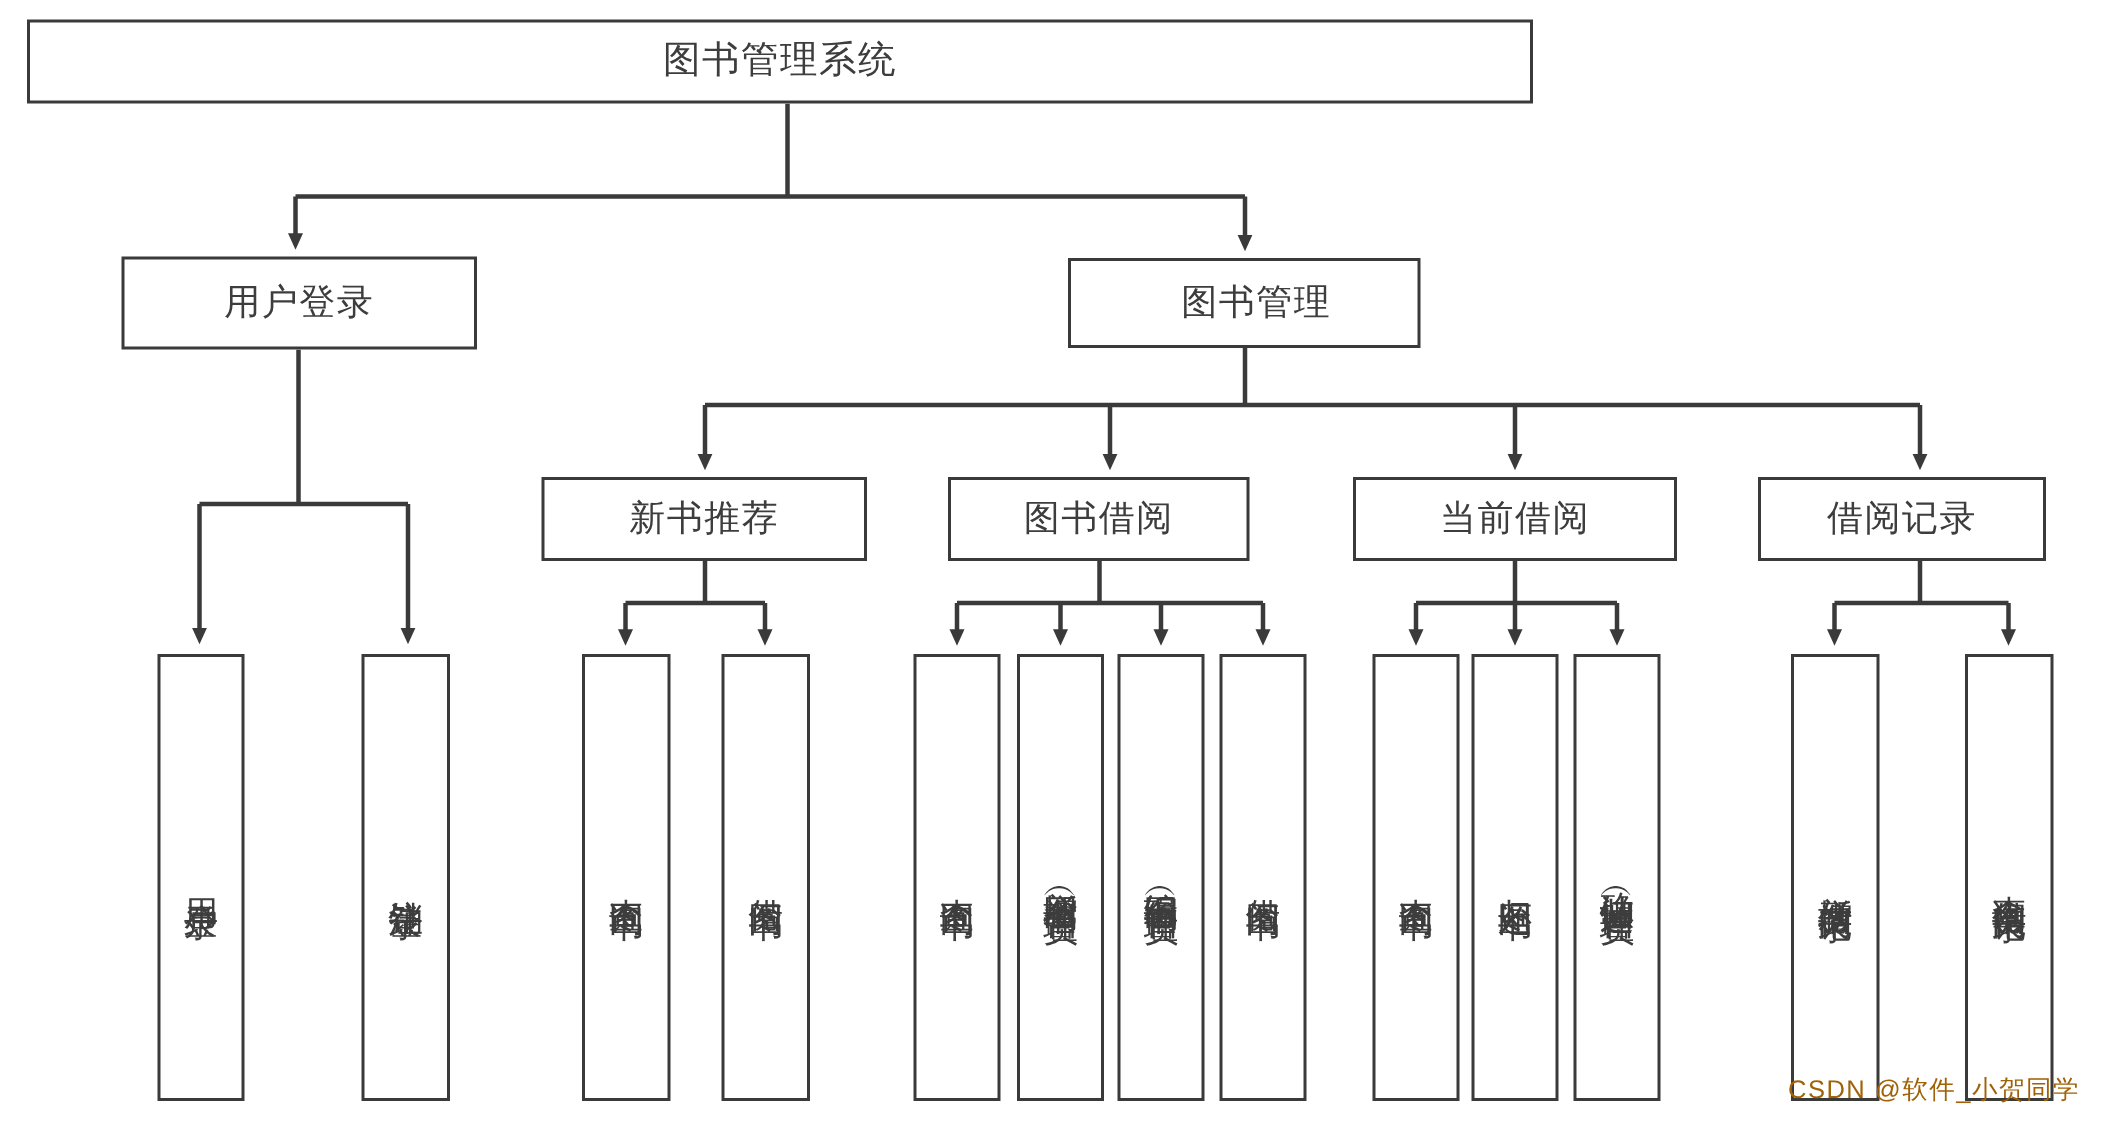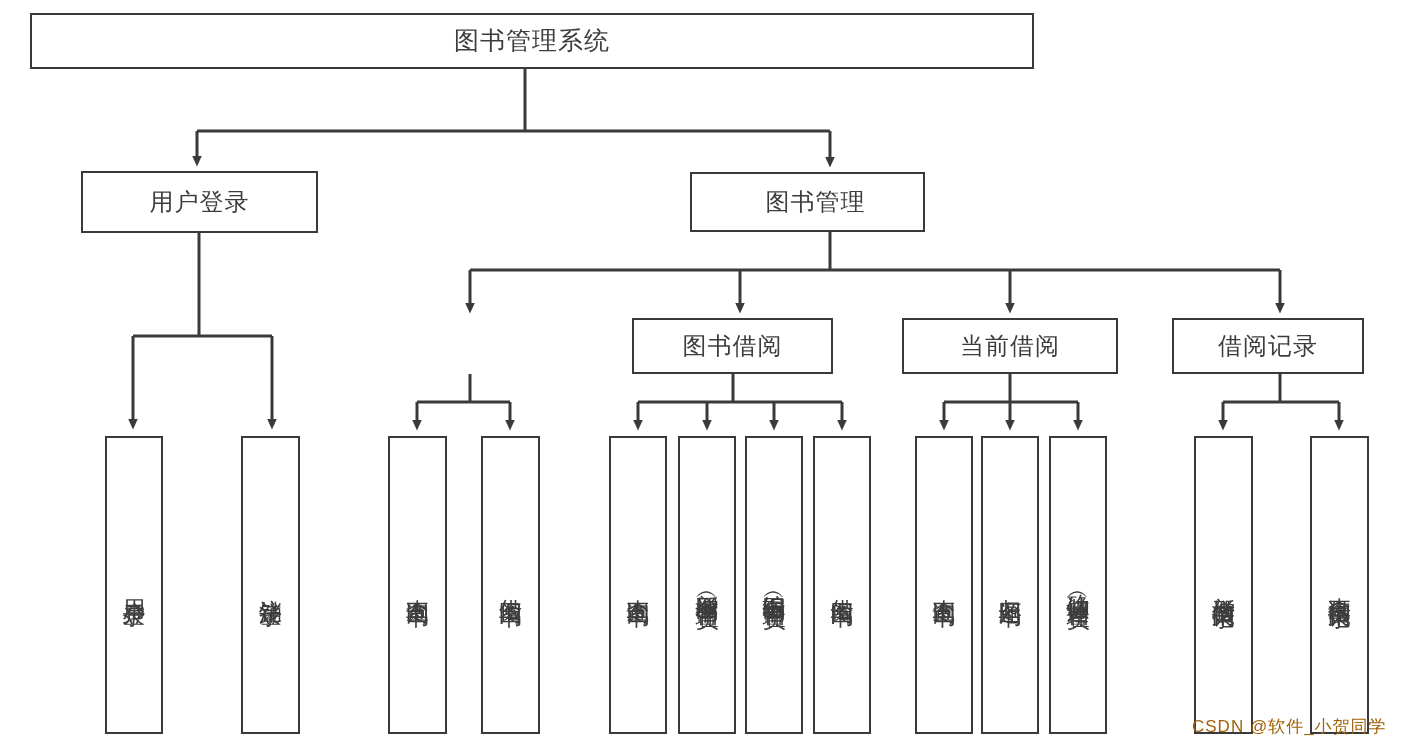--- a/index.html
+++ b/index.html
@@ -118,31 +118,34 @@
       <path d="M1010,402 L1010,421" marker-end="url(#arrow)"></path>
       <path d="M1078,402 L1078,421" marker-end="url(#arrow)"></path>
 
       <path d="M1280,374 L1280,402"></path>
       <path d="M1223,402 L1339,402"></path>
       <path d="M1223,402 L1223,421" marker-end="url(#arrow)"></path>
       <path d="M1339,402 L1339,421" marker-end="url(#arrow)"></path>
     </g>
   </svg>
 
-  <div class="node node-h node-root" style="left:18px; top:13px; width:1004px; height:56px;margin-left:12px;">
+  <div class="node node-h node-root" style="left:18px; top:13px; width:1004px; height:56px;">
     <span>图书管理系统</span>
   </div>
 
   <div class="node node-h" style="left:81px; top:171px; width:237px; height:62px;">
     <span>用户登录</span>
   </div>
-  <div class="node node-h" style="left:690px; top:172px; width:235px; height:60px;padding-left:16px;">
+  <div class="node node-h" style="left:712px; top:172px; width:235px; height:60px;padding-left:16px;">
     <span>图书管理</span>
   </div>
 
+  <div class="node node-h" style="left:361px; top:318px; width:217px; height:56px;">
+    <span>新书推荐</span>
+  </div>
   <div class="node node-h" style="left:632px; top:318px; width:201px; height:56px;">
     <span>图书借阅</span>
   </div>
   <div class="node node-h" style="left:902px; top:318px; width:216px; height:56px;">
     <span>当前借阅</span>
   </div>
   <div class="node node-h" style="left:1172px; top:318px; width:192px; height:56px;">
     <span>借阅记录</span>
   </div>
 

